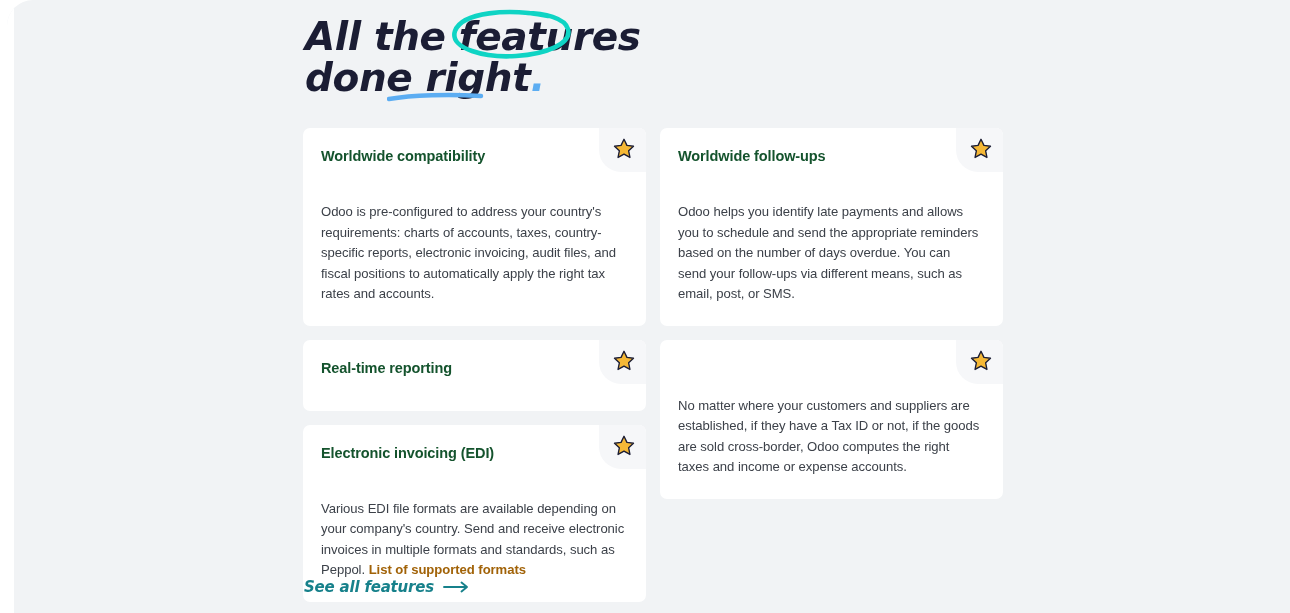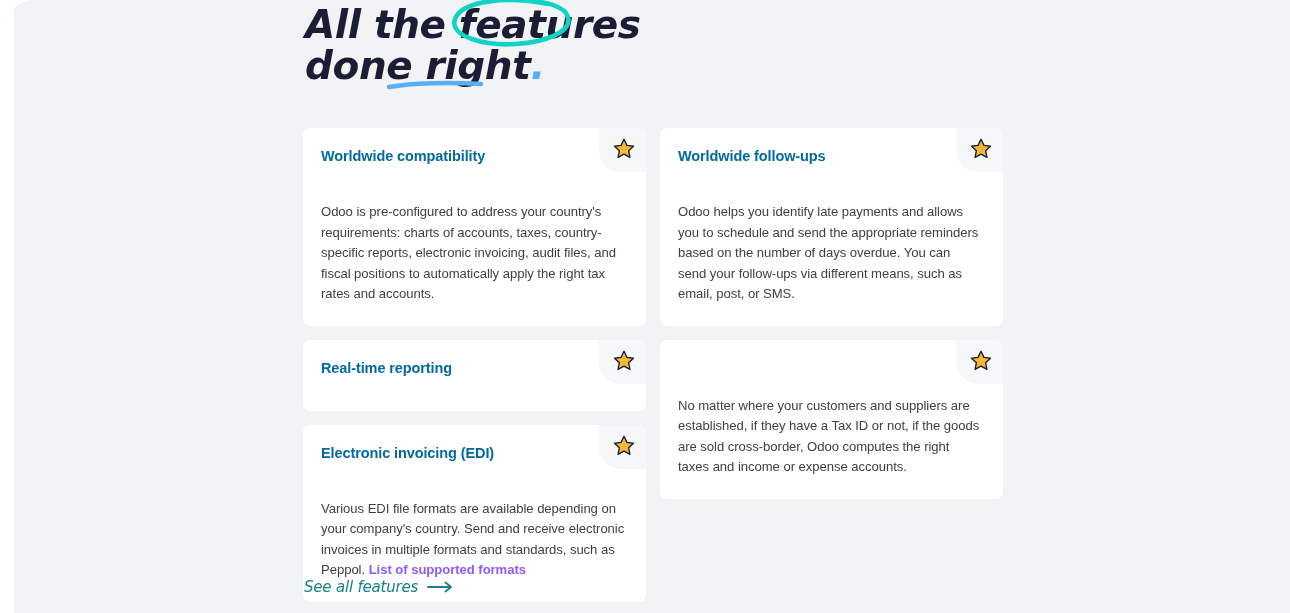--- a/index.html
+++ b/index.html
@@ -29,21 +29,21 @@
   .content {
     position: absolute;
     left: 289px;
     top: 0;
     width: 714px;
   }
 
   
   .hero-heading {
     position: relative;
-    padding-top: 4px;
+    padding-top: 16px;
     padding-left: 9px;
     font-family: "DejaVu Sans", sans-serif;
     font-weight: 700;
     font-style: italic;
     font-size: 39px;
     line-height: 41px;
     letter-spacing: -0.4px;
     color: #1b1d34;
     white-space: nowrap;
   }
@@ -97,37 +97,37 @@
     background: #ffffff;
     border-radius: 7px;
     padding: 19px 21px 21px 18px;
     margin-bottom: 14px;
     overflow: hidden;
   }
 
   .card-title {
     font-size: 14.5px;
     font-weight: 700;
-    color: #0369a1;
+    color: #14532d;
     letter-spacing: -0.1px;
     line-height: 18px;
     margin-bottom: 13px;
     padding-right: 58px;
   }
 
   .card-text {
     font-size: 13.1px;
     line-height: 20.5px;
     color: #3c4149;
     letter-spacing: -0.05px;
     margin-top: 37px;
   }
 
   .card-link {
-    color: #8b5cf6;
+    color: #a16207;
     font-weight: 700;
     text-decoration: none;
     cursor: pointer;
   }
 
   .star-badge {
     position: absolute;
     top: 0;
     right: 0;
     width: 47px;
@@ -152,21 +152,21 @@
     align-items: center;
     gap: 9px;
     color: #17818b;
     text-decoration: none;
     cursor: pointer;
   }
 
   .see-all-label {
     font-family: "DejaVu Sans", sans-serif;
     font-style: italic;
-    font-weight: 400;
+    font-weight: 700;
     font-size: 15px;
     letter-spacing: -0.2px;
     white-space: nowrap;
   }
 
   .arrow-icon { display: block; }
 
   
   .left-sliver {
     position: absolute;

